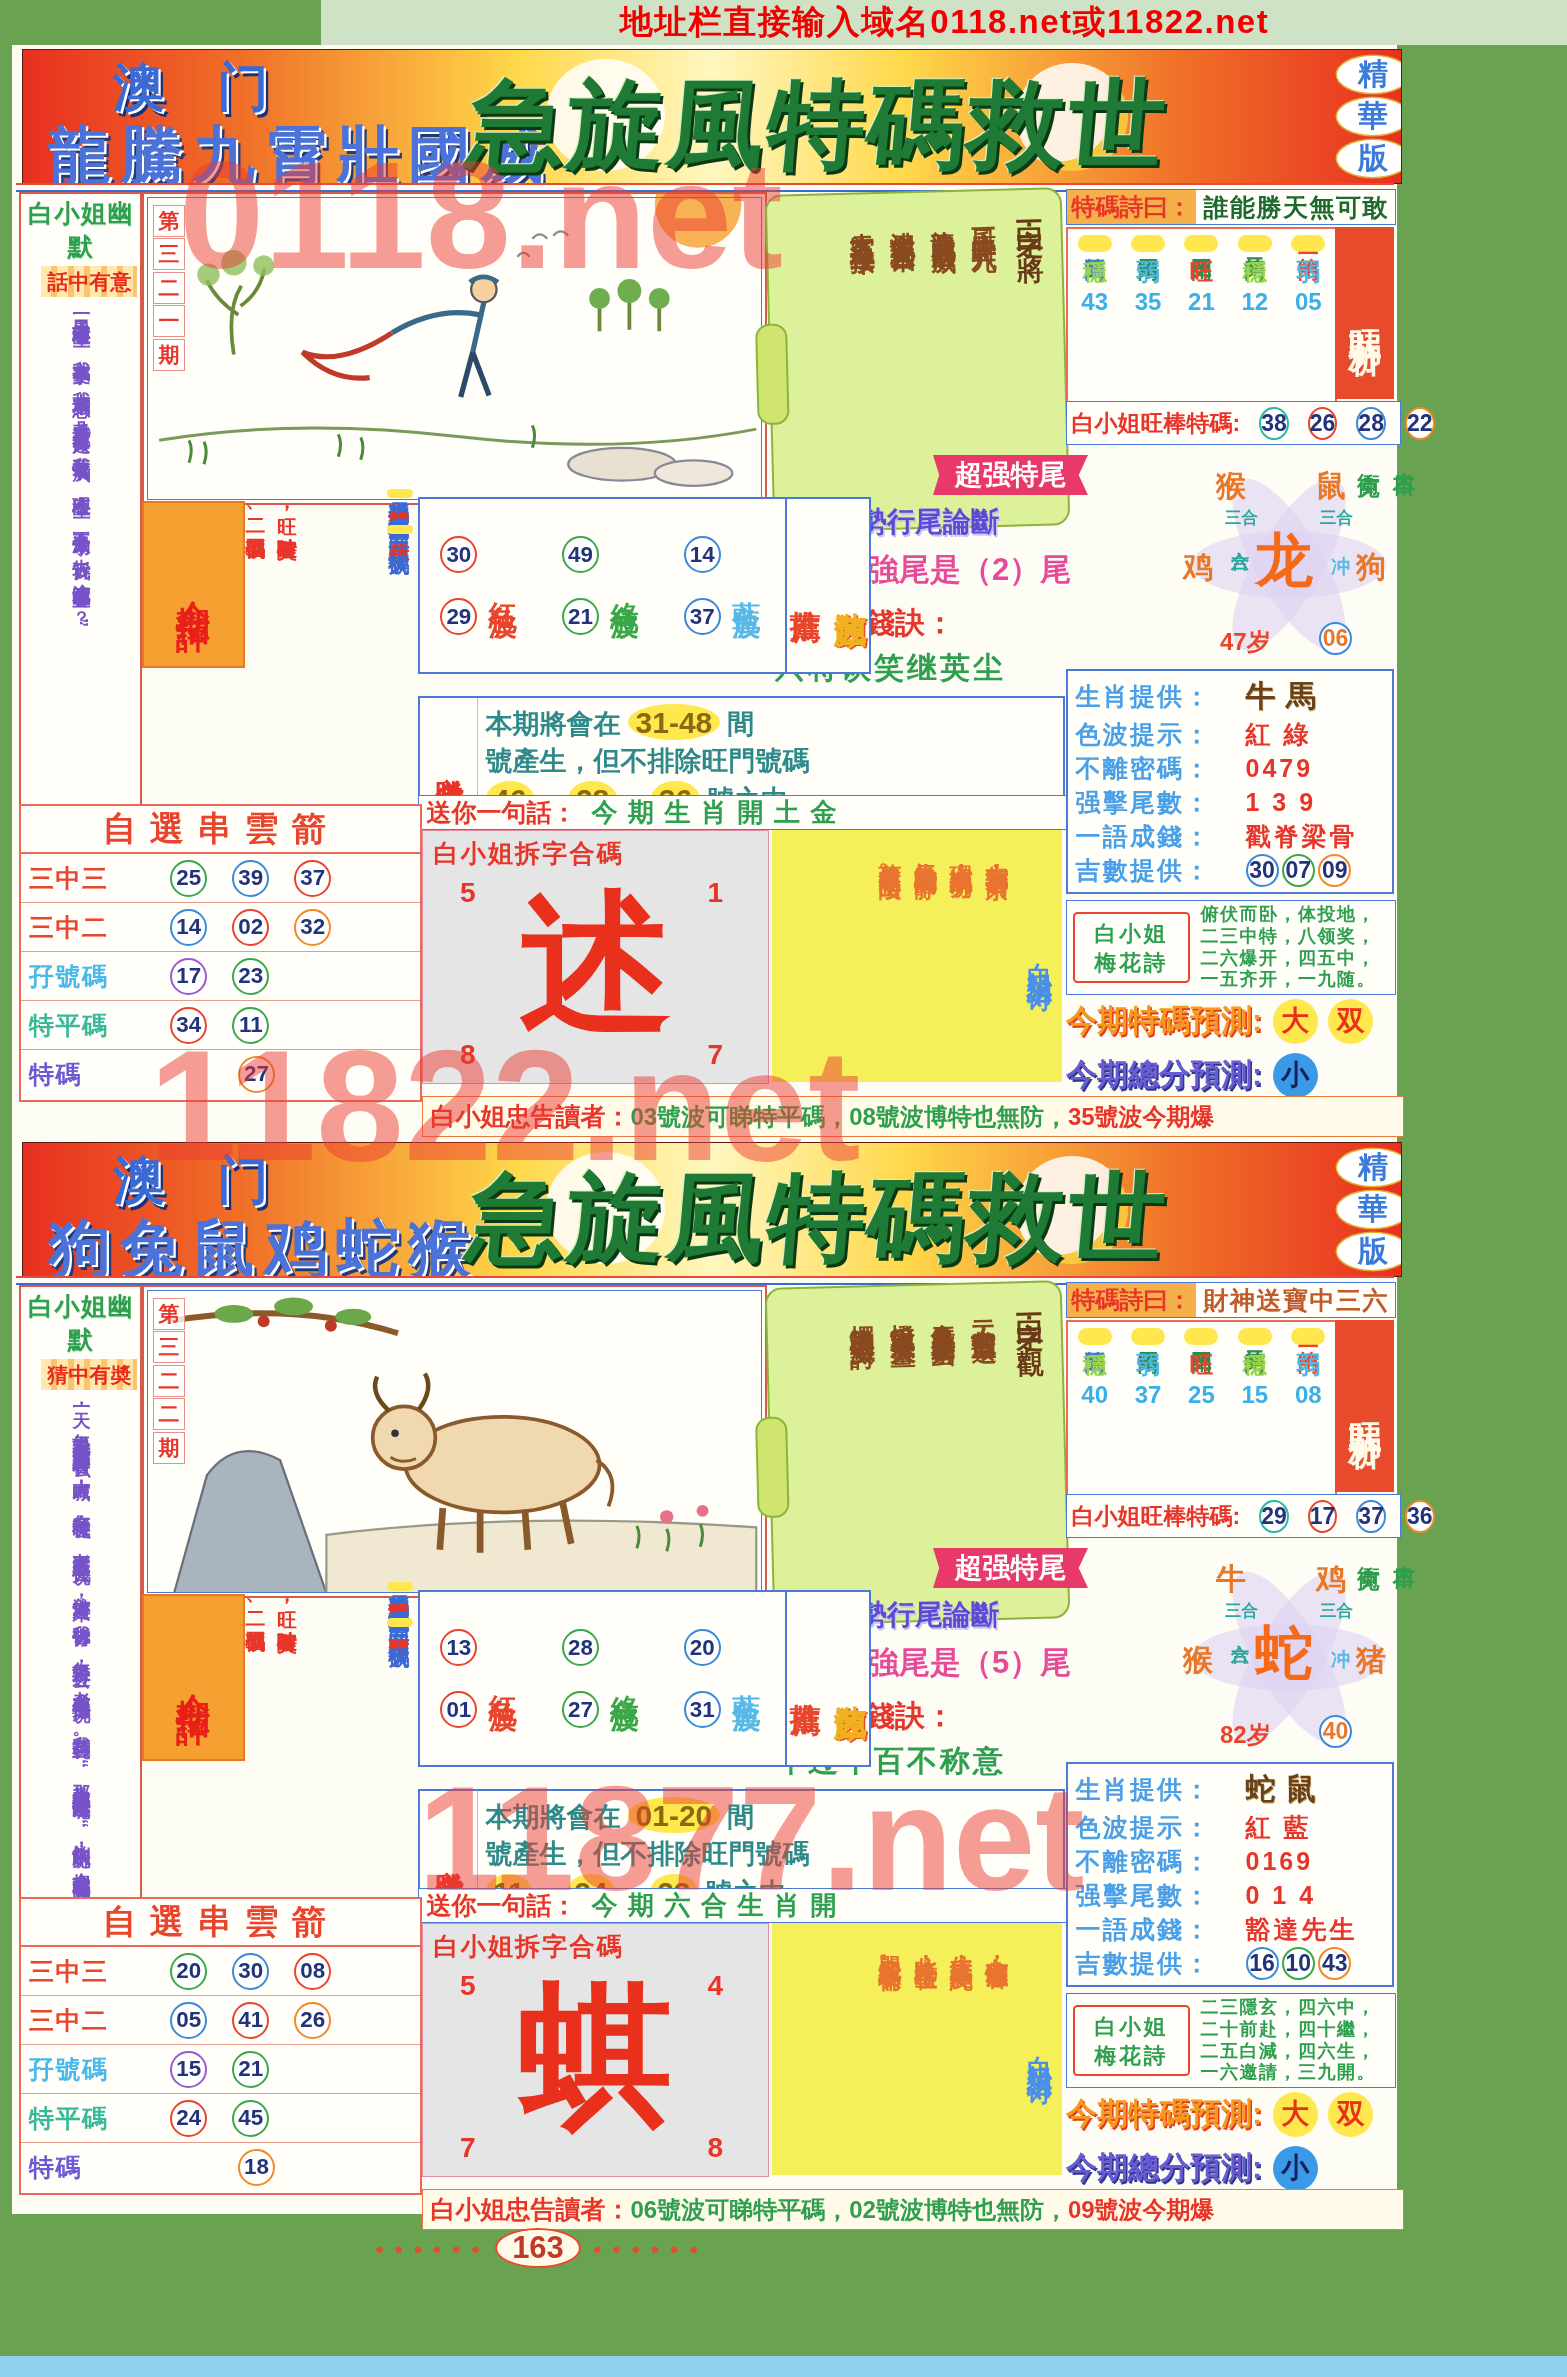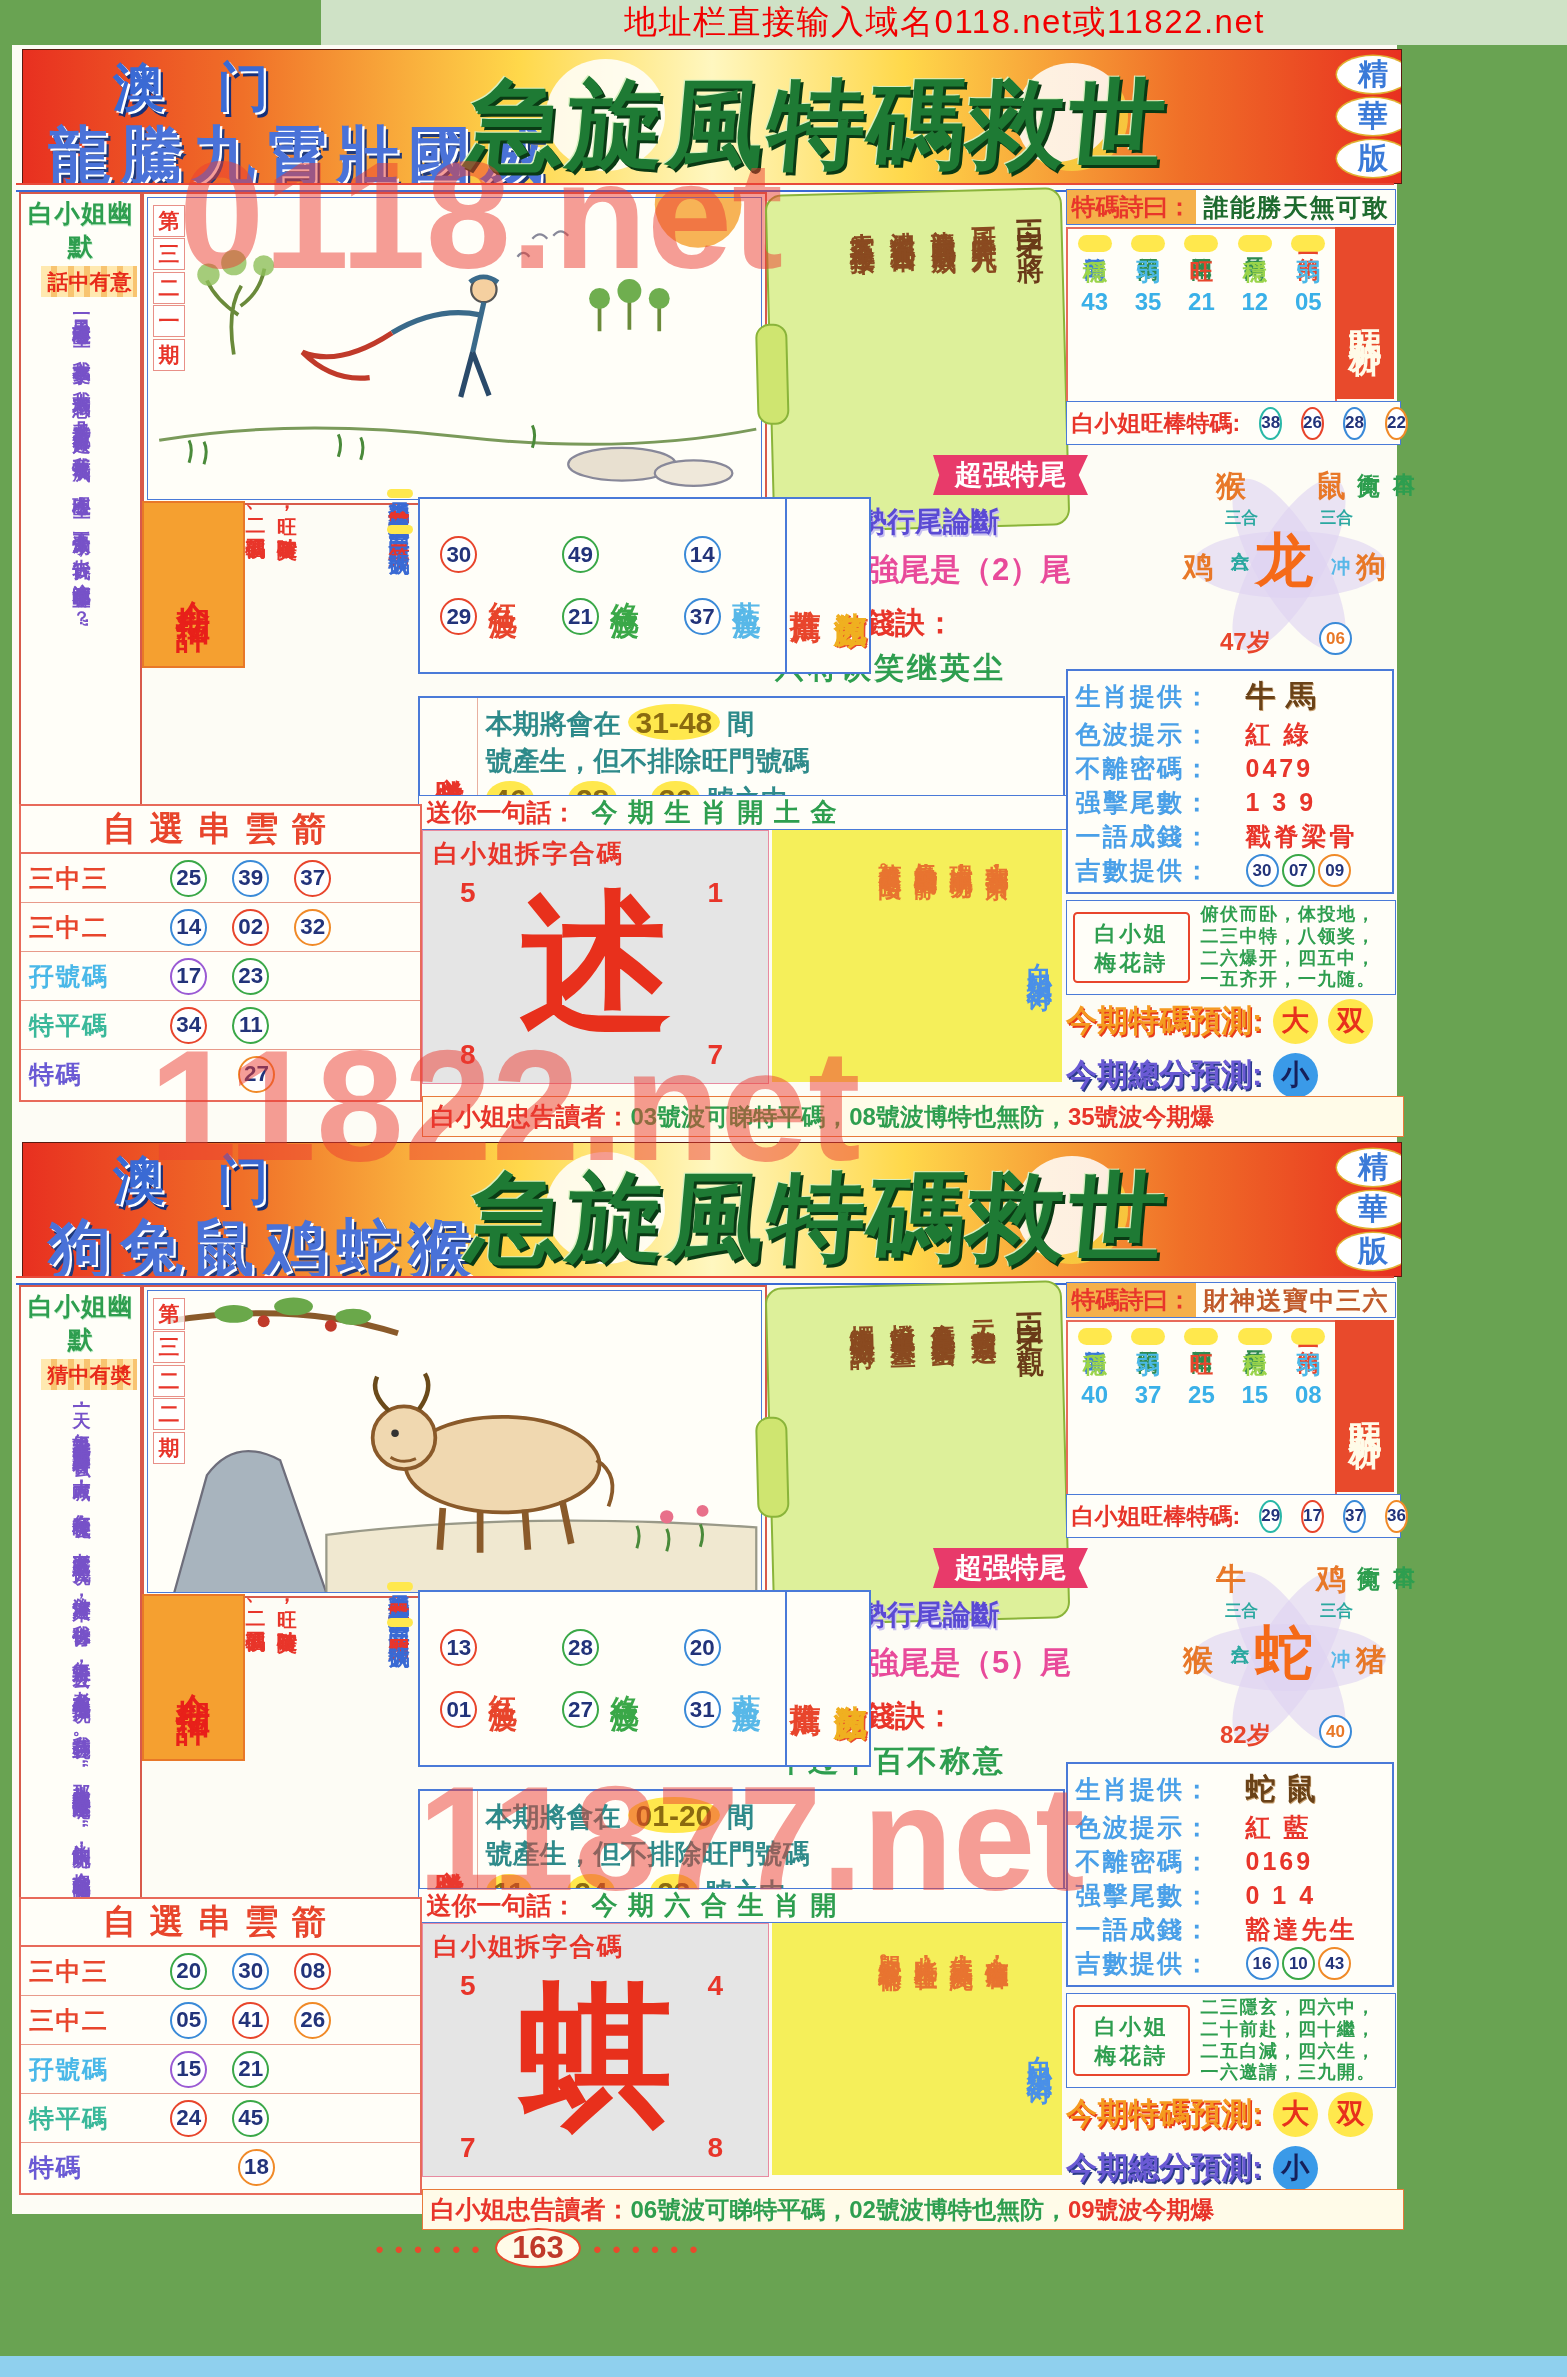--- a/index.html
+++ b/index.html
@@ -1,21 +1,21 @@
 <!DOCTYPE html>
 <html style="font-size:12px"><head>
 <meta charset="utf-8">
 <style>
   html,body{margin:0;padding:0}
   body{position:relative;width:1568px;height:2377px;background:#69a352;overflow:hidden;
        font-family:"Liberation Sans","DejaVu Sans",sans-serif;}
   .page{position:absolute;left:12px;top:45px;width:1385px;height:2169px;background:#fdfcf5}
   .banner{position:absolute;left:321px;top:0;width:1247px;height:45px;background:#cfe2c6;
           display:flex;align-items:center;justify-content:center}
-  .banner span{color:#f20000;font-size:33px;font-weight:400;letter-spacing:1.5px}
+  .banner span{color:#f20000;font-size:33px;font-weight:700;letter-spacing:1.5px}
   .bluestrip{position:absolute;left:0;top:2356px;width:1568px;height:21.6px;background:#8fd0ee}
 
   .half{position:absolute;left:0;width:1568px;height:1093px}
   .h0{top:46px}.h1{top:1139px}
 
   
   .hdr{position:absolute;left:22px;top:3px;width:1378px;height:133px;
        background:linear-gradient(90deg,#e83020,#f07028 16%,#ffd84a 36%,#fff7c0 50%,#ffd84a 64%,#f07028 84%,#e83020);
        border:1.5px solid #5a1a10;overflow:hidden}
   .orn{position:absolute;background:#fff;border-radius:50%;opacity:.85}
@@ -80,21 +80,21 @@
   .wfx{position:absolute;left:1335px;top:181px;width:59px;height:172px;background:#e84a2c;display:flex;align-items:center;
        justify-content:center}
   .wfx span{writing-mode:vertical-rl;color:#fffbe8;font-size:33px;font-weight:900;letter-spacing:4.5px}
   .wbang{position:absolute;left:1066px;top:355px;width:328px;height:42px;background:#fffef8;border:1.5px solid #4a7ad8;
          display:flex;align-items:center;gap:19px;padding-left:4.5px}
   .wbang-l{color:#e8352a;font-size:23px;font-weight:900;white-space:nowrap}
 
   
   .ball{display:inline-flex;width:37px;height:37px;border:2.2px solid #888;border-radius:50%;align-items:center;
         justify-content:center;font-size:22.4px;font-weight:900;color:#22337a;background:#fff;box-sizing:border-box}
-  .b-sm{width:33px;height:33px;font-size:17px}
+  .b-sm{width:33px;height:33px;font-size:23px}
   .bl-r{border-color:#e8452c}.bl-b{border-color:#3a8ad8}.bl-g{border-color:#3aa848}
   .bl-o{border-color:#f08a28}.bl-t{border-color:#2ab8a8}.bl-p{border-color:#9a5ad4}
 
   
   .badge{position:absolute;left:933px;top:409px;width:155px;height:40px;background:#e83a6a;color:#fff;
          font-size:28px;font-weight:900;display:flex;align-items:center;justify-content:center;
          clip-path:polygon(0 0,100% 0,94% 50%,100% 100%,0 100%,4% 50%)}
   .tlines{position:absolute;left:775px;top:457px;width:403px}
   .tl1{font-size:28px;font-weight:900;color:#5a4ad4;text-shadow:1.5px 1.5px 0 #c8c0f0}
   .tl2{font-size:31px;font-weight:900;color:#e84a9a;margin-top:7.5px}

